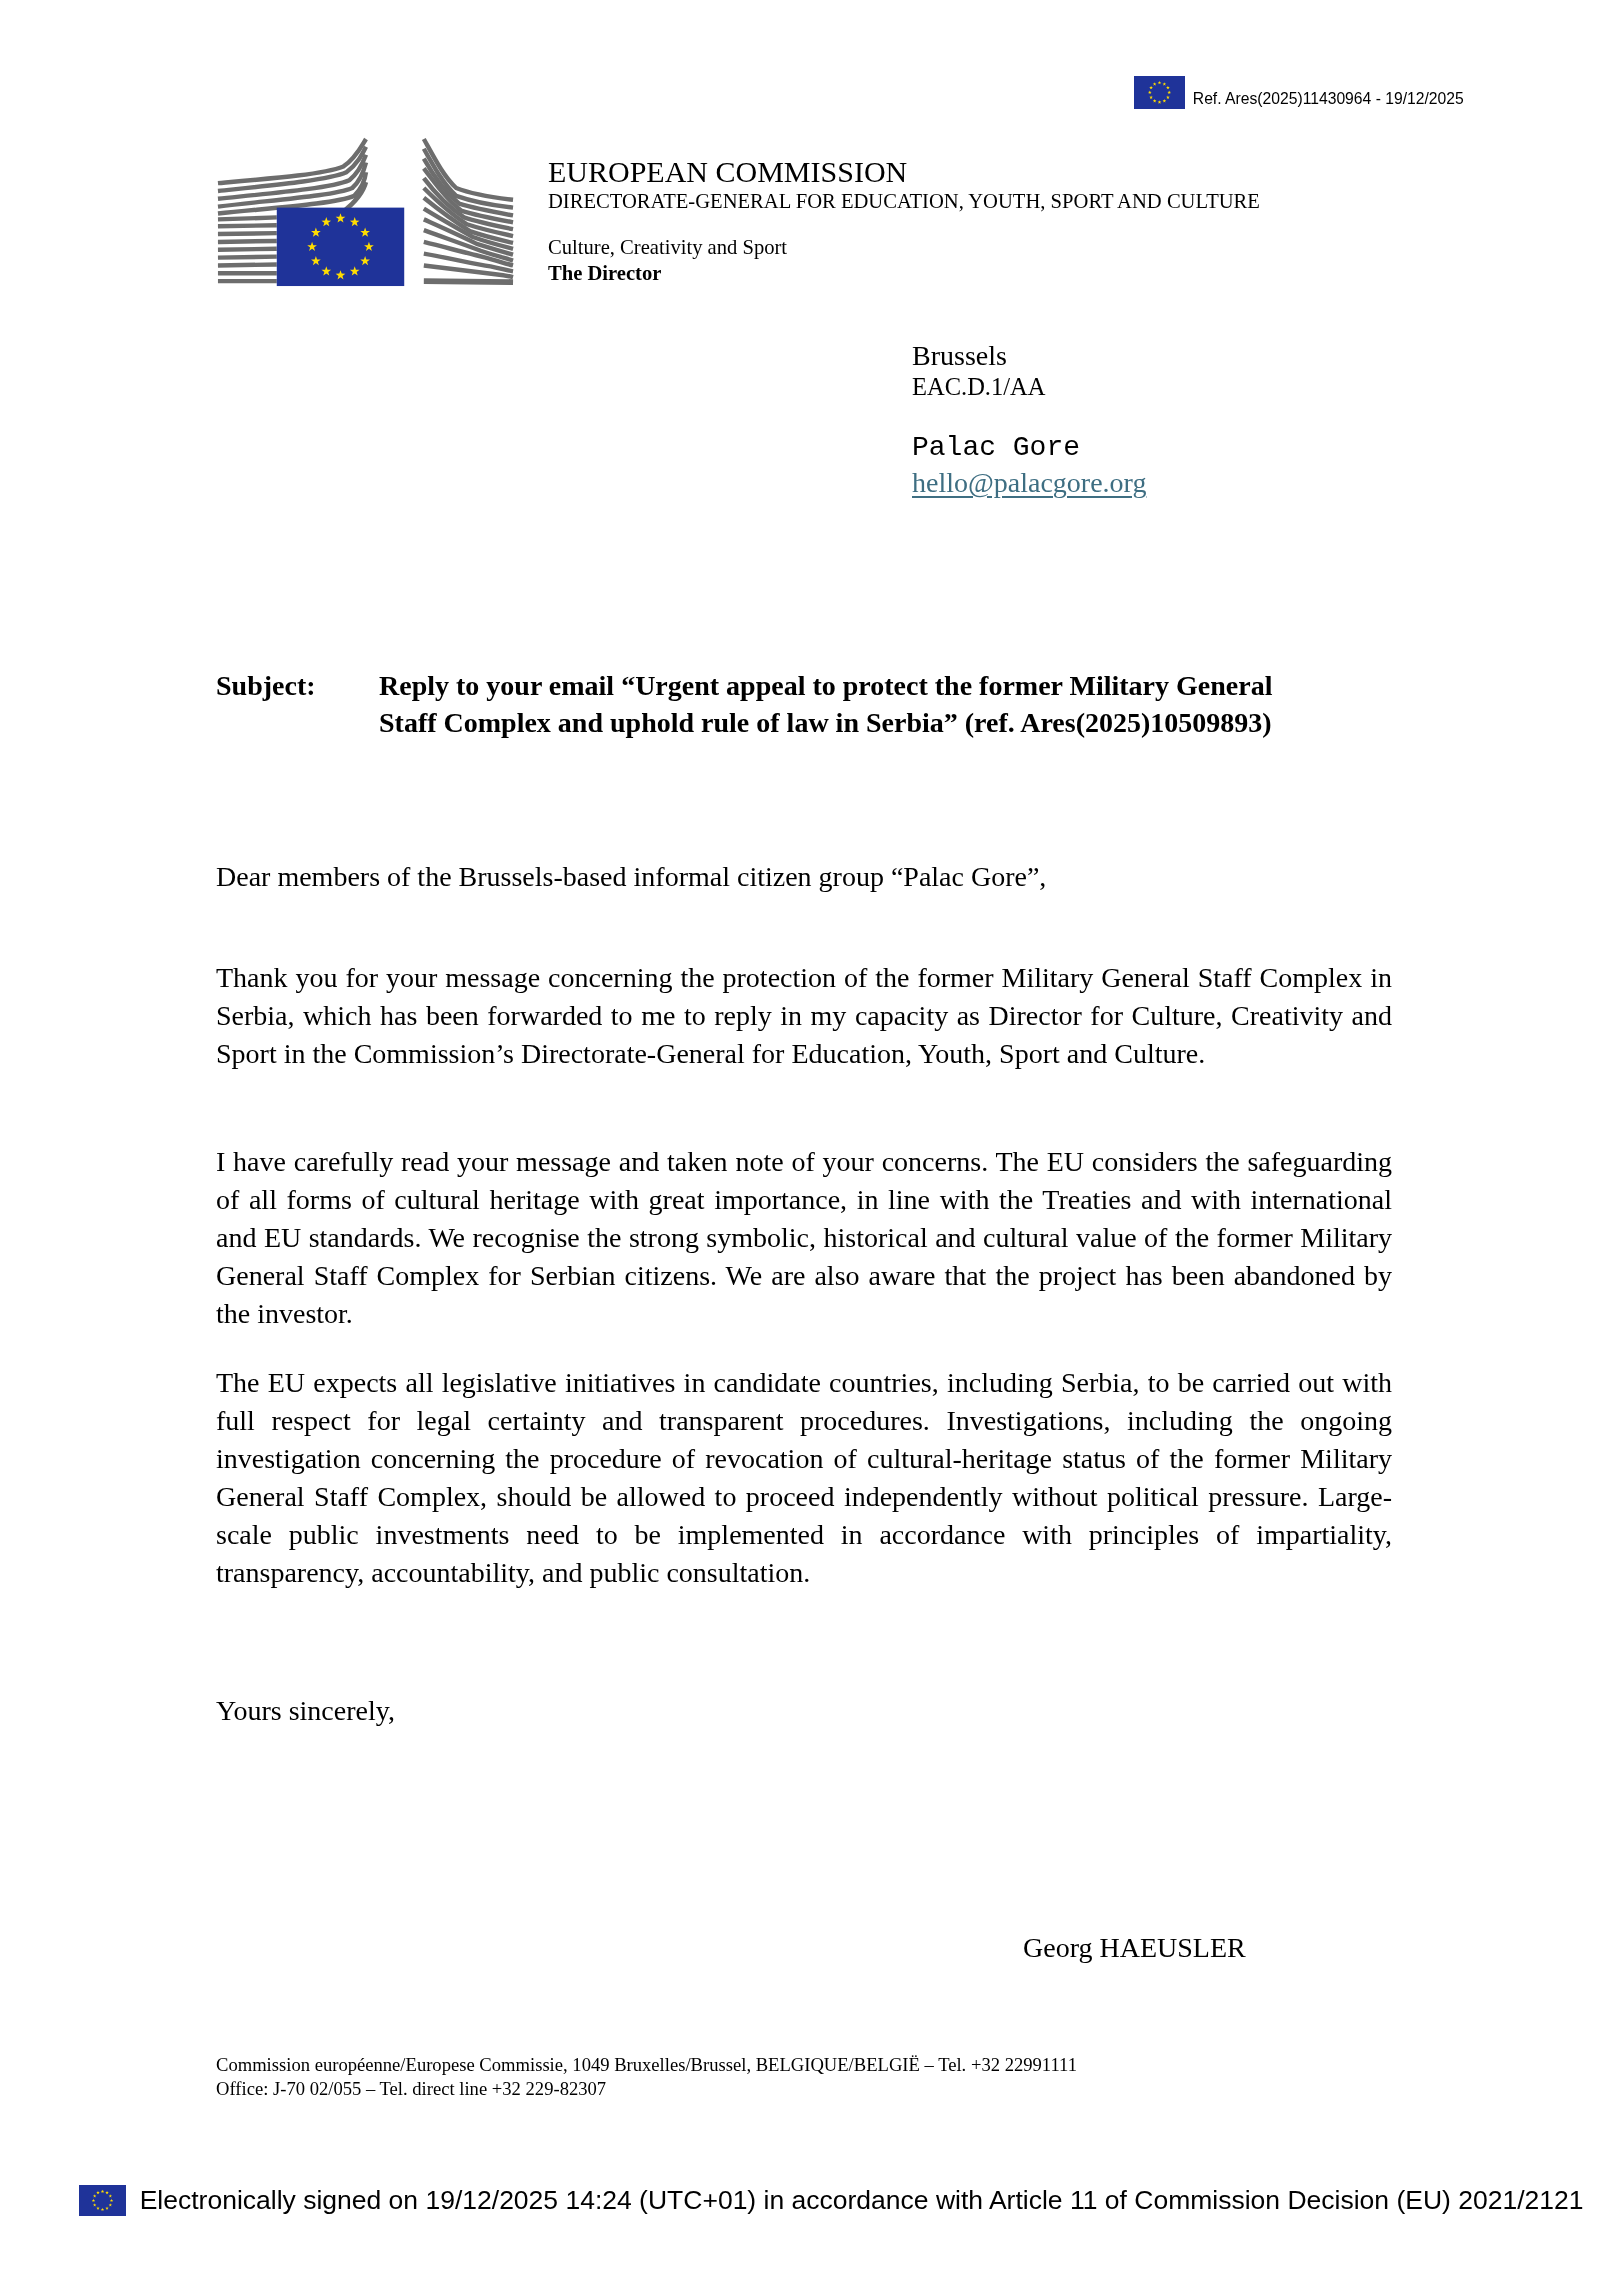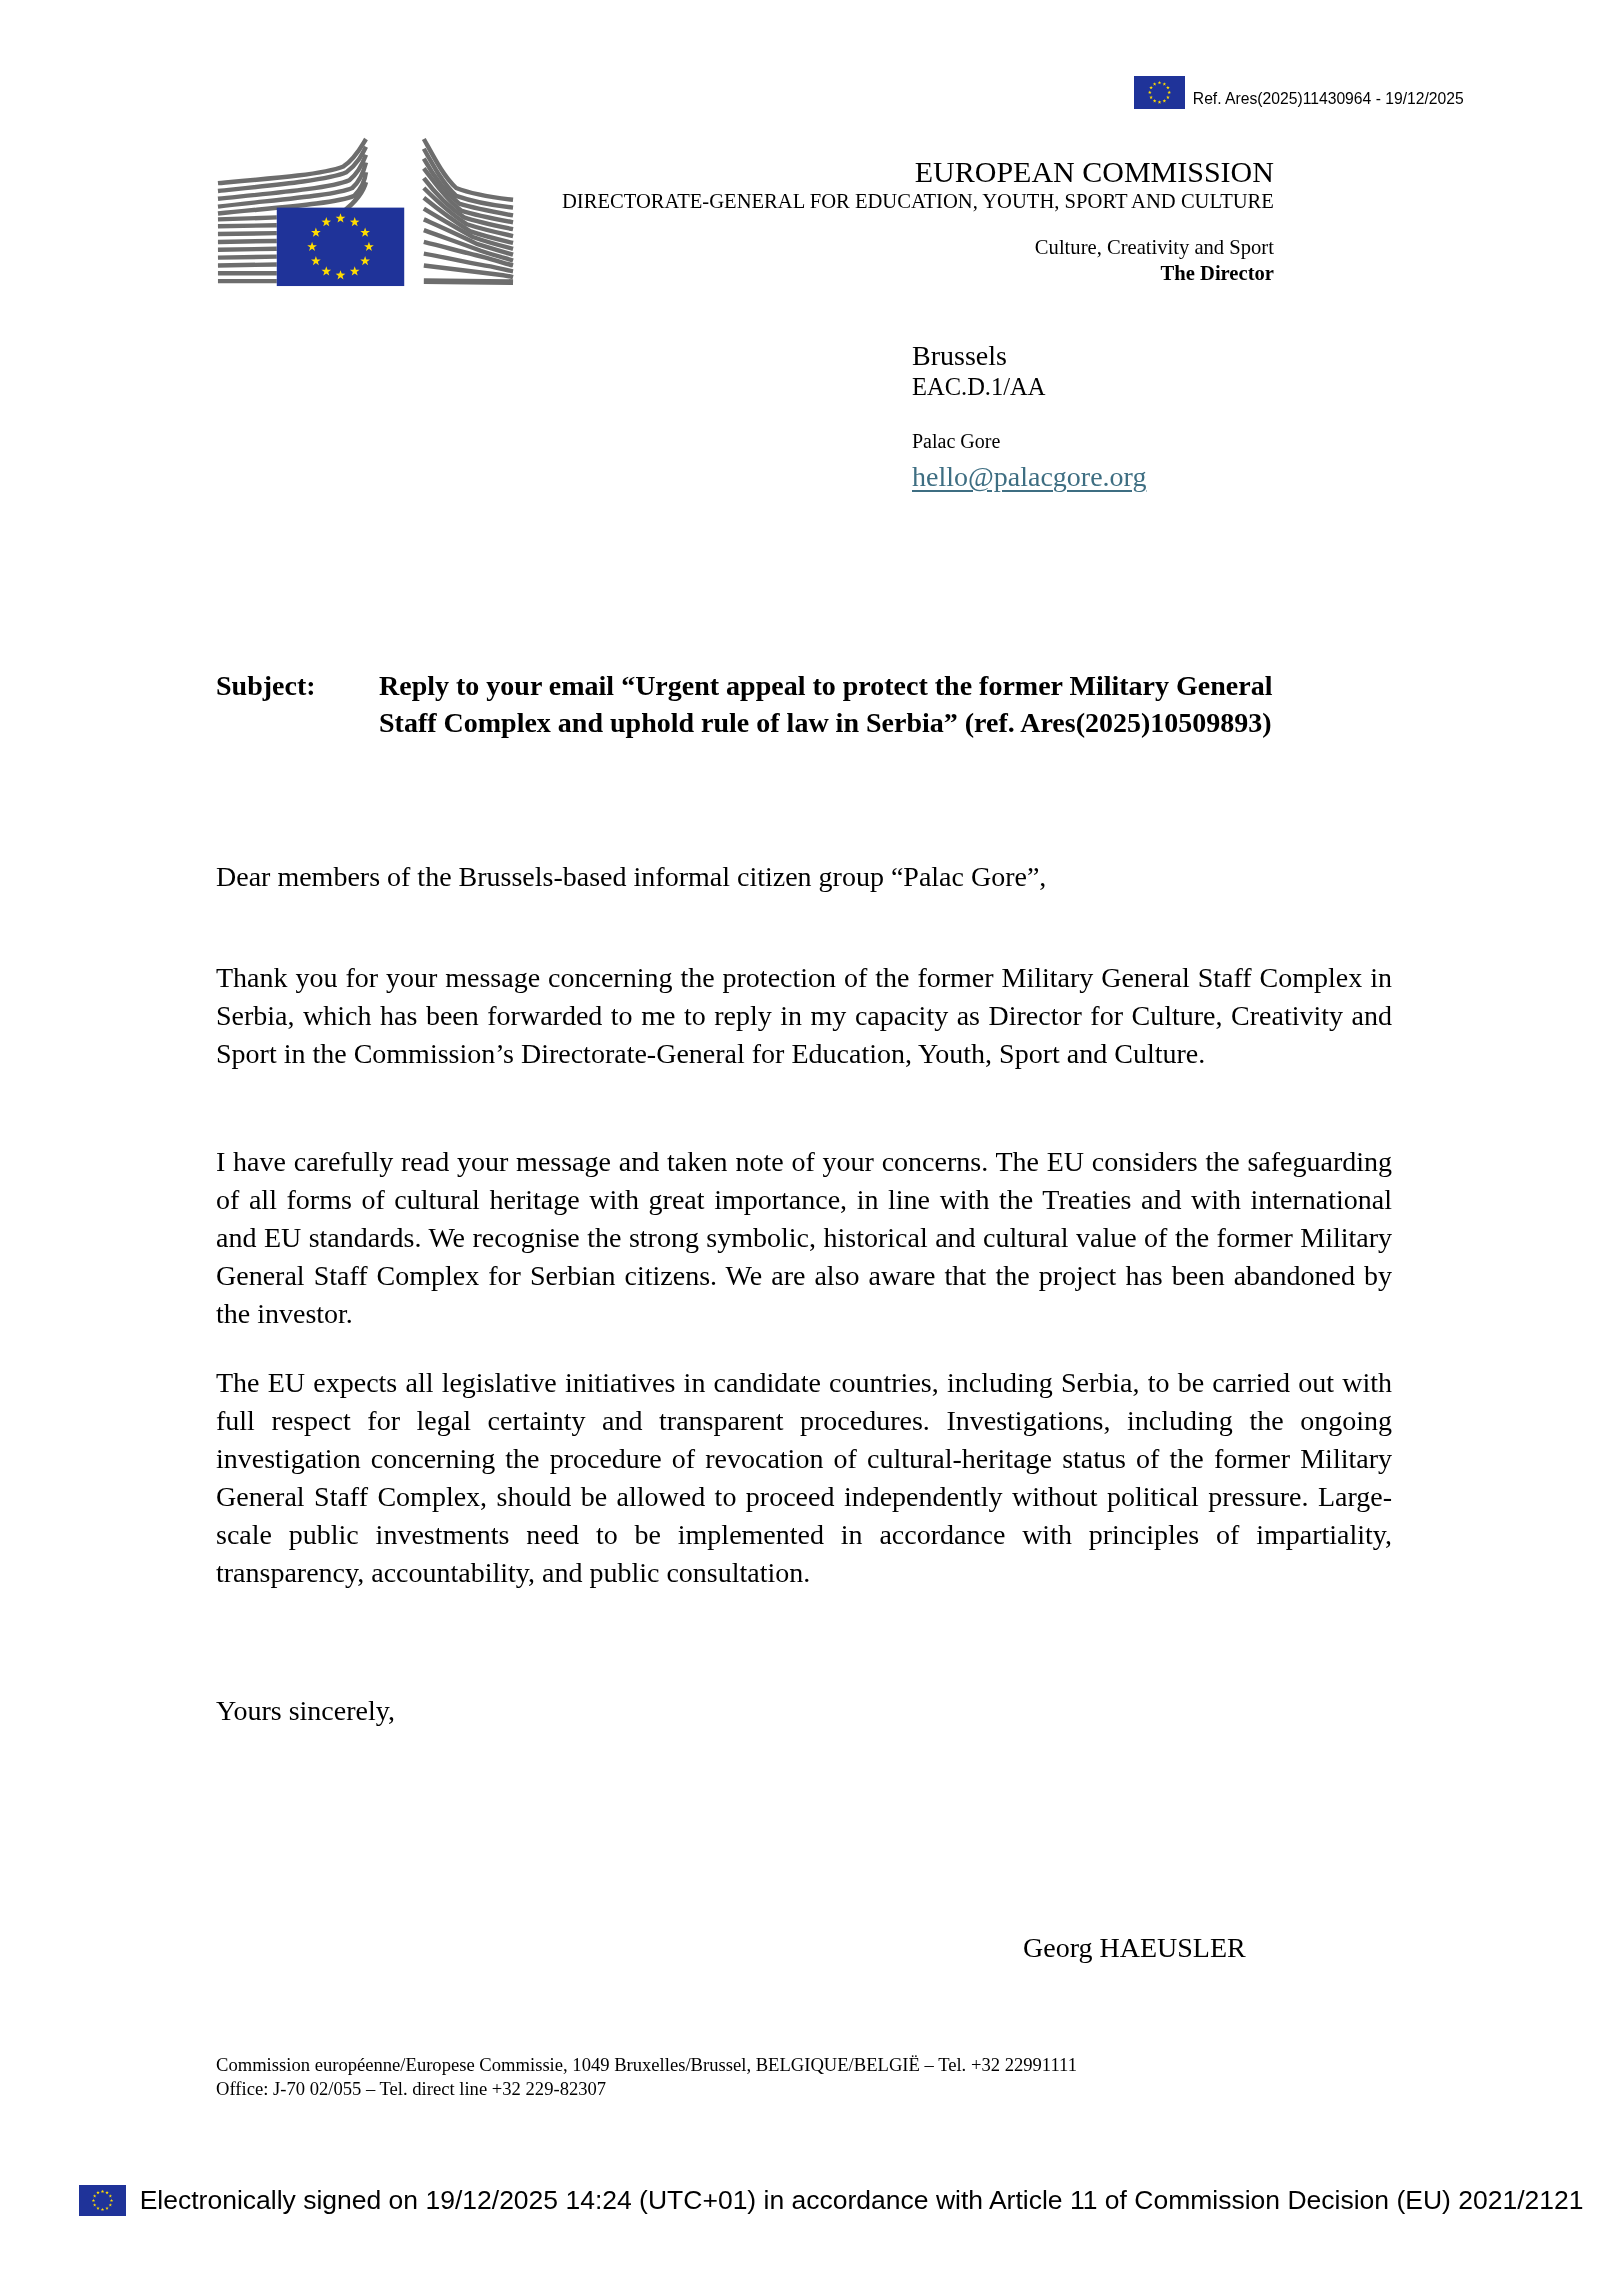--- a/index.html
+++ b/index.html
@@ -9,31 +9,31 @@
 
   
   #ref-stamp { left: 1134px; top: 76px; display: flex; align-items: center; }
   .eu-flag-small { width: 51px; height: 33px; background: #1f3399; margin-right: 7.8px; }
   #ref-stamp .ref-text { font-family: "Liberation Sans", "DejaVu Sans", sans-serif; font-size: 15.7px; color: #000; margin-top: 12px; }
 
   
   #logo { left: 216px; top: 137px; width: 299px; height: 152px; }
 
   
-  #header { left: 562px; top: 155px; text-align: right; }
+  #header { left: 548px; top: 155px; }
   #header .org { font-size: 30px; line-height: 33px; letter-spacing: 0px; }
   #header .dg { font-size: 20.6px; line-height: 27.4px; }
   #header .unit { font-size: 20.6px; line-height: 25.5px; margin-top: 19.6px; }
   #header .director { font-size: 20.6px; line-height: 25.5px; font-weight: bold; }
 
   
   #address { left: 912px; top: 339px; }
   #address .city { font-size: 28px; line-height: 33px; }
   #address .ref { font-size: 24.5px; line-height: 29px; }
-  #address .recipient { font-size: 20px; line-height: 33px; margin-top: 24px; }
+  #address .recipient { font-size: 28px; line-height: 33px; margin-top: 30px; font-family: Liberation Mono, monospace; }
   #address .email { font-size: 28px; line-height: 37px; color: #3e6e82; text-decoration: underline; text-decoration-thickness: 2px; text-underline-offset: 3.9px; cursor: pointer; }
 
   
   #subject { left: 216px; top: 667px; width: 1108px; display: flex; font-weight: bold; font-size: 28px; line-height: 37px; }
   #subject .label { width: 163px; flex: none; }
   #subject .text { width: 941px; }
 
   
   .para { left: 216px; width: 1176px; font-size: 28px; line-height: 38px; text-align: justify; }
   #salutation { top: 858px; }

